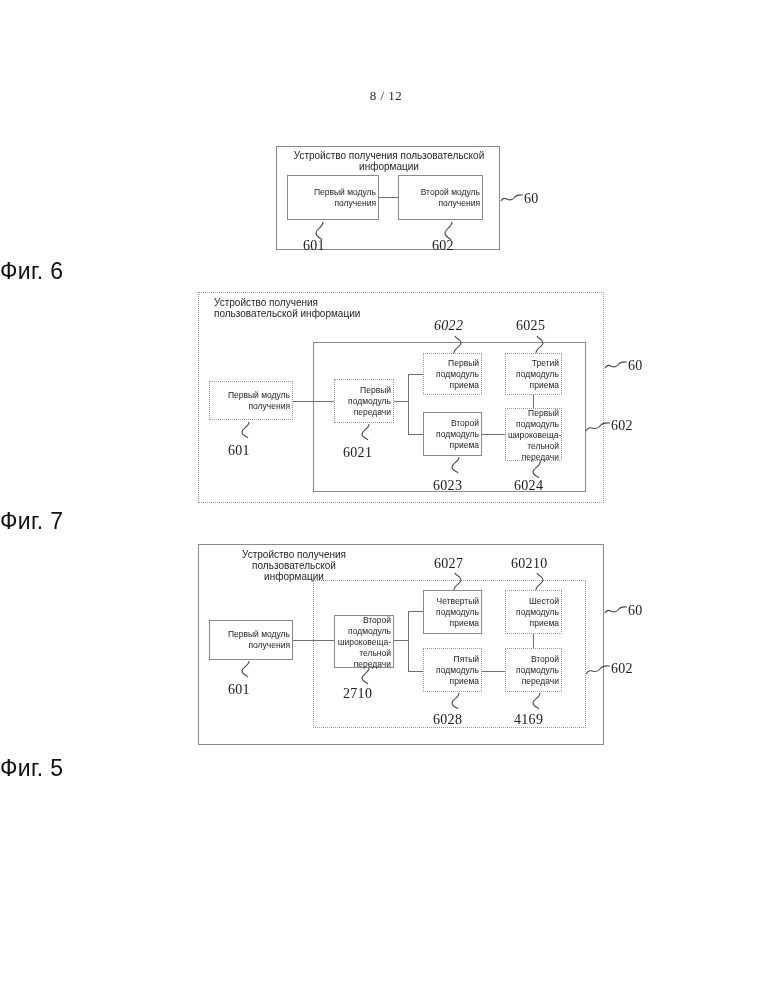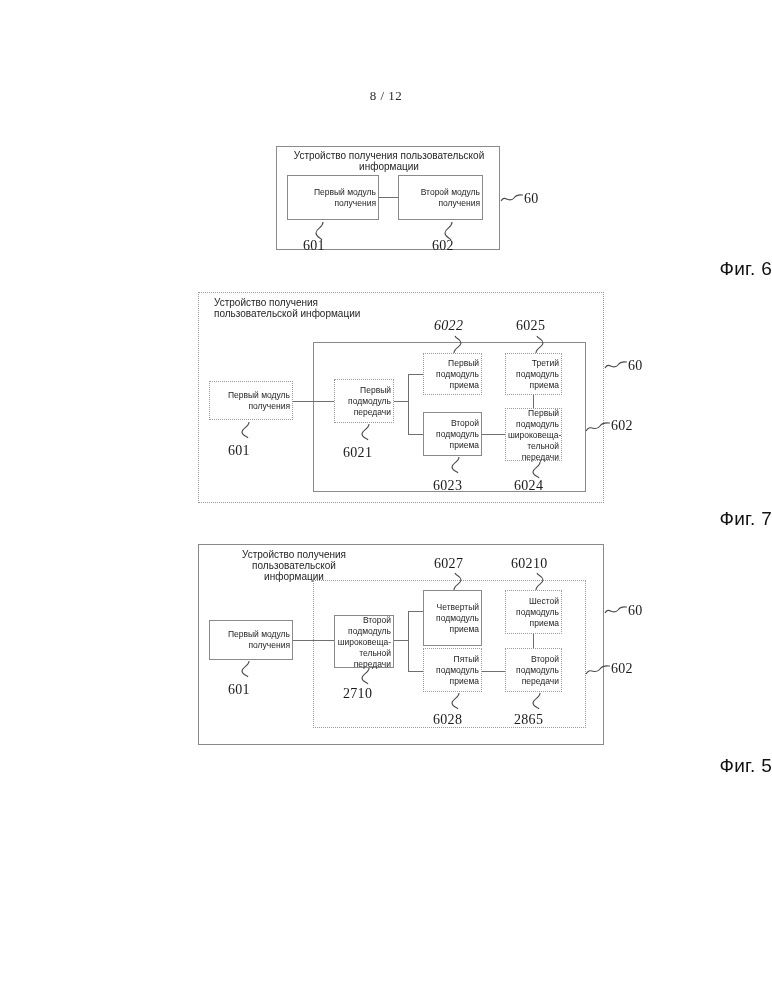--- a/index.html
+++ b/index.html
@@ -16,23 +16,23 @@
   
   .page-num{
     position:absolute;left:0;top:88px;width:772px;
     text-align:center;
     font-family:"Liberation Serif", serif;
     font-size:13px;letter-spacing:.5px;color:#2b2b2b;
   }
 
   
   .fig-caption{
-    position:absolute;width:772px;left:0;text-align:right;
+    position:absolute;width:772px;left:0;text-align:left;
     font-family:"Liberation Sans", sans-serif;
-    font-size:19px;color:#111;letter-spacing:.3px;
+    font-size:23px;color:#111;letter-spacing:.3px;
   }
 
   
   .box{
     position:absolute;box-sizing:border-box;
     border:1px solid #8a8a8a;
     background:#fff;
   }
   .box.dotted{border:1px dotted #9a9a9a;}
   .box.solid{border:1px solid #8a8a8a;}
@@ -252,21 +252,21 @@
     </div>
 
     <div class="box solid" style="left:334px;top:615px;width:60px;height:53px;">
       <div class="box-label">Второй
 подмодуль
 широковеща-
 тельной
 передачи</div>
     </div>
 
-    <div class="box solid" style="left:423px;top:590px;width:59px;height:56px;">
+    <div class="box solid" style="left:423px;top:590px;width:59px;height:44px;">
       <div class="box-label">Четвертый
 подмодуль
 приема</div>
     </div>
 
     <div class="box dotted" style="left:423px;top:648px;width:59px;height:44px;">
       <div class="box-label">Пятый
 подмодуль
 приема</div>
     </div>
@@ -318,21 +318,21 @@
         <path d="M10 0 C10 5, 3 6, 3 10 C3 14, 8 14, 9 16" fill="none" stroke="#4a4a4a" stroke-width="1.1"></path>
       </svg>
     </div>
     <div class="ref" style="left:433px;top:712px;">6028</div>
 
     <div class="squig" style="left:530px;top:693px;">
       <svg width="16" height="16" viewBox="0 0 16 16">
         <path d="M10 0 C10 5, 3 6, 3 10 C3 14, 8 14, 9 16" fill="none" stroke="#4a4a4a" stroke-width="1.1"></path>
       </svg>
     </div>
-    <div class="ref" style="left:514px;top:712px;">2865</div>
+    <div class="ref" style="left:514px;top:712px;">4169</div>
 
     <div class="squig" style="left:531px;top:573px;">
       <svg width="16" height="17" viewBox="0 0 16 17">
         <path d="M5 17 C5 12, 12 11, 12 7 C12 3, 7 3, 6 0" fill="none" stroke="#4a4a4a" stroke-width="1.1"></path>
       </svg>
     </div>
     <div class="ref" style="left:511px;top:556px;">60210</div>
 
     <div class="squig" style="left:605px;top:605px;">
       <svg width="22" height="12" viewBox="0 0 22 12">

